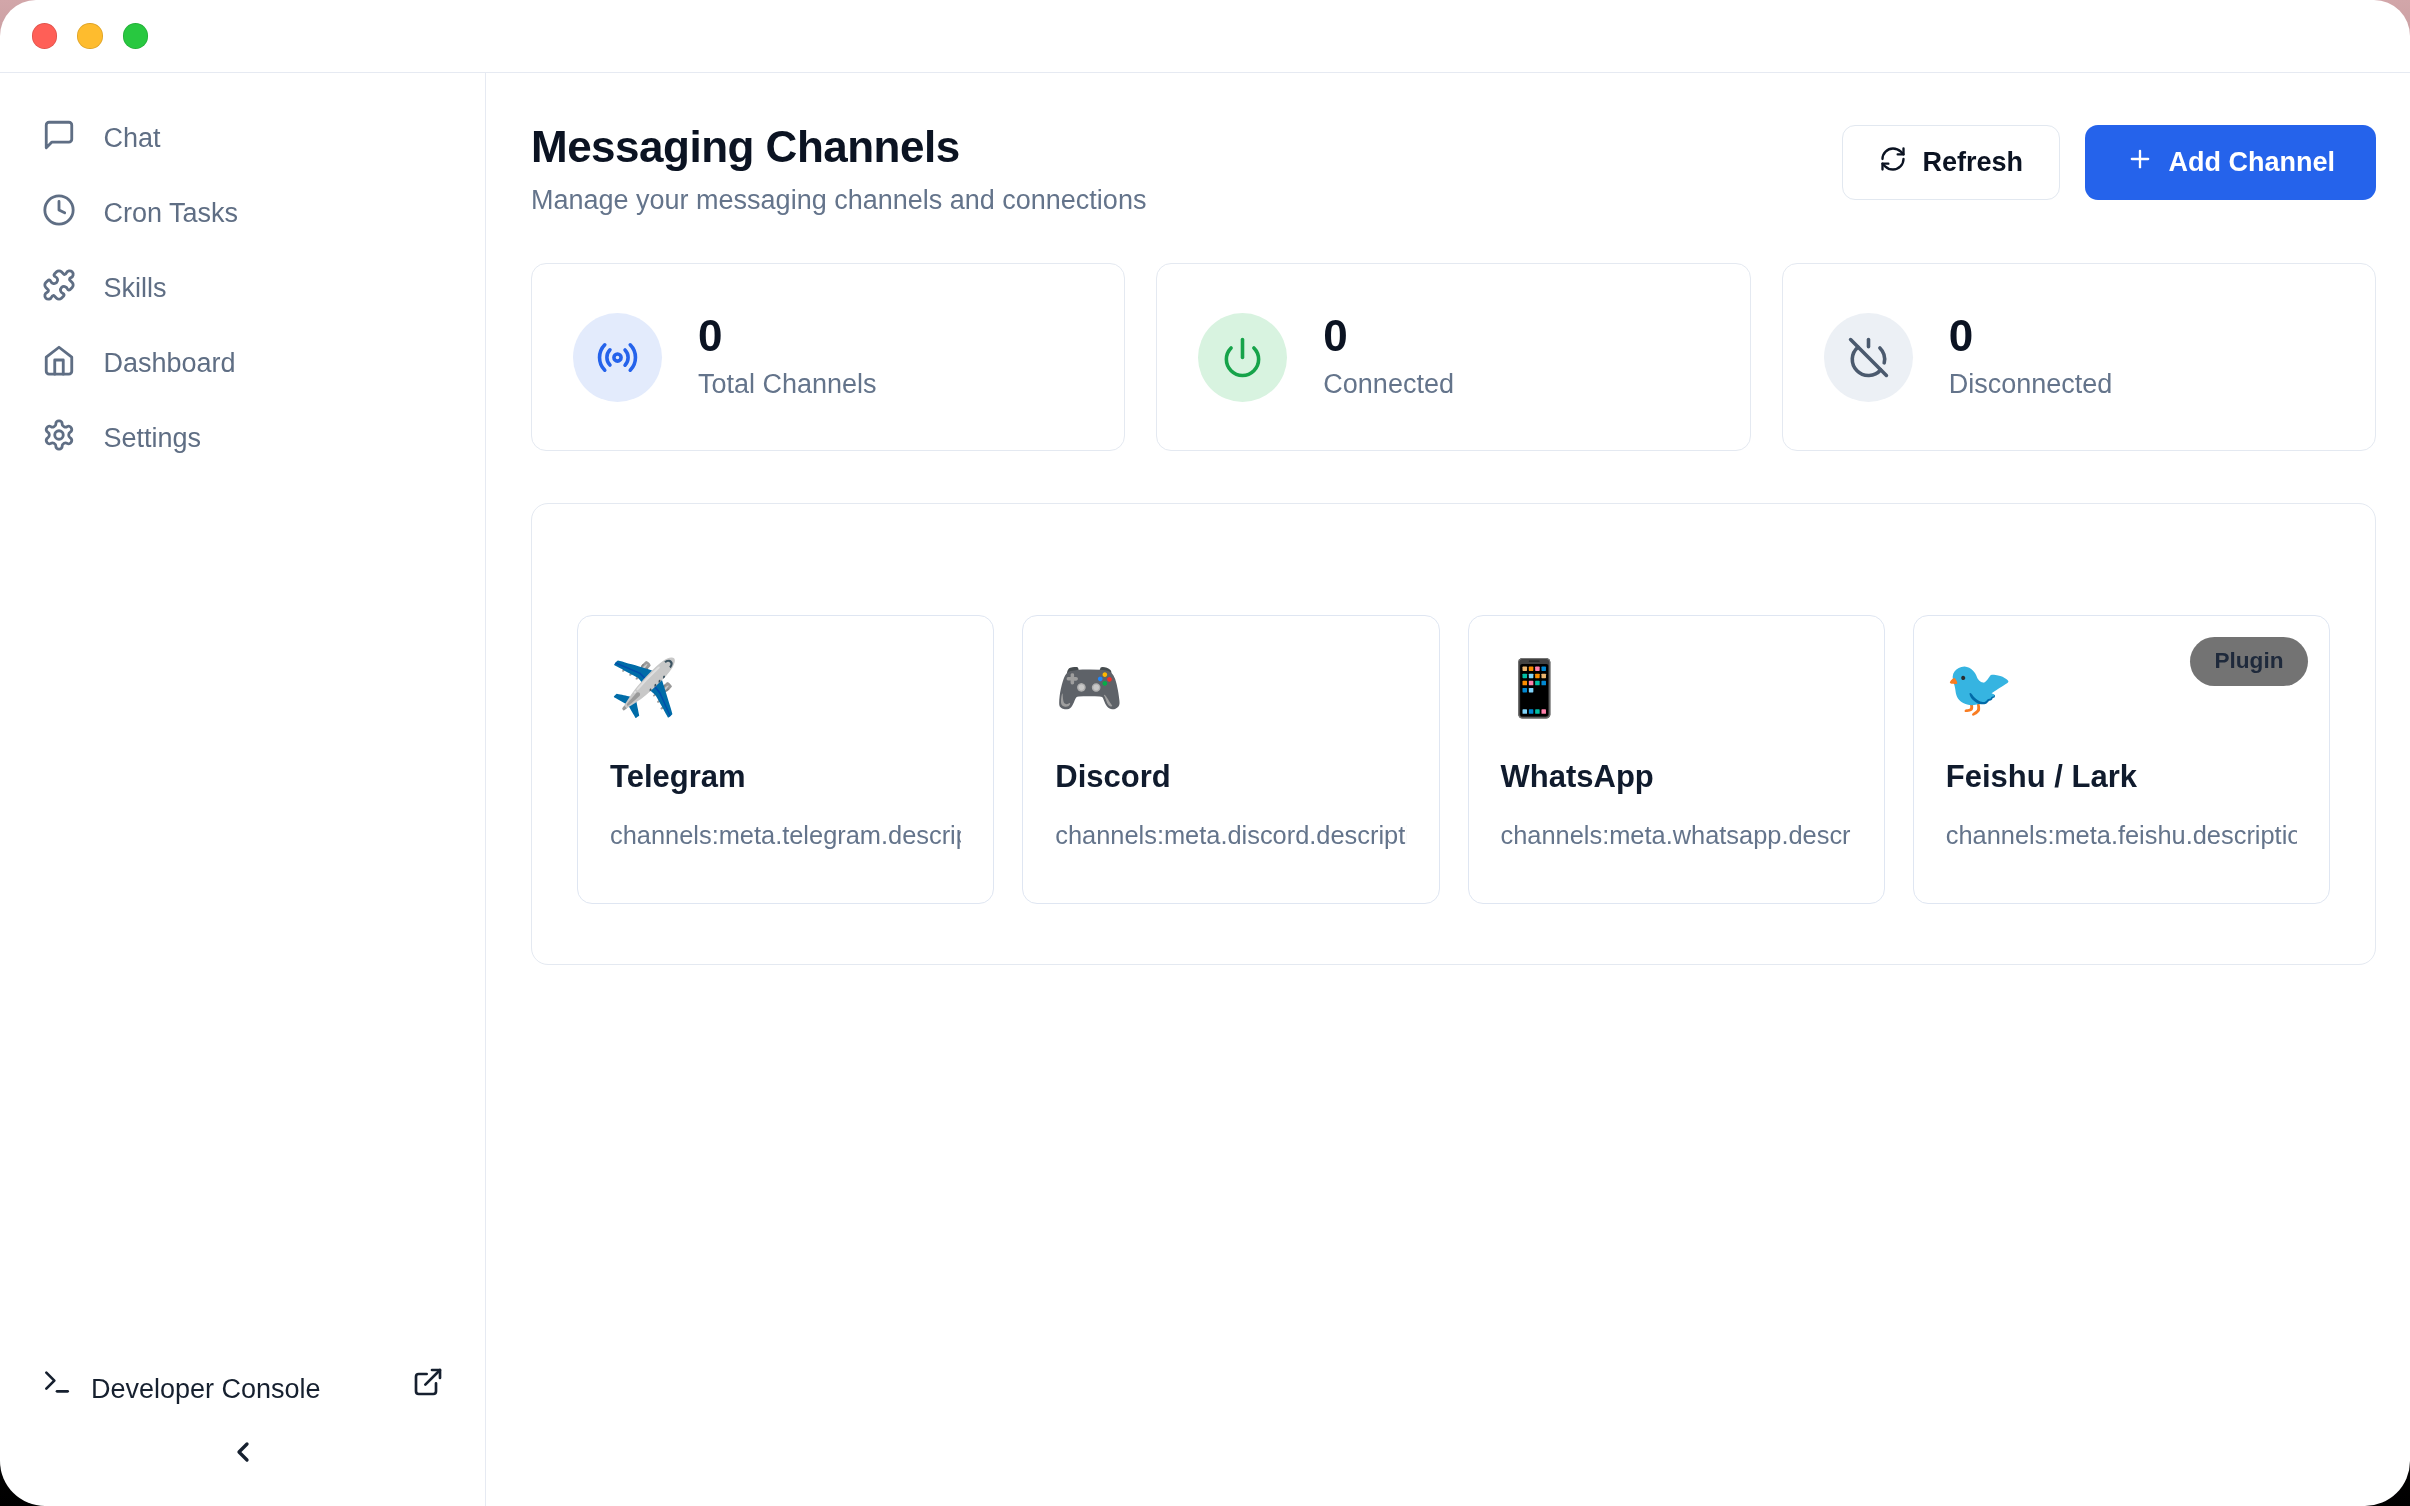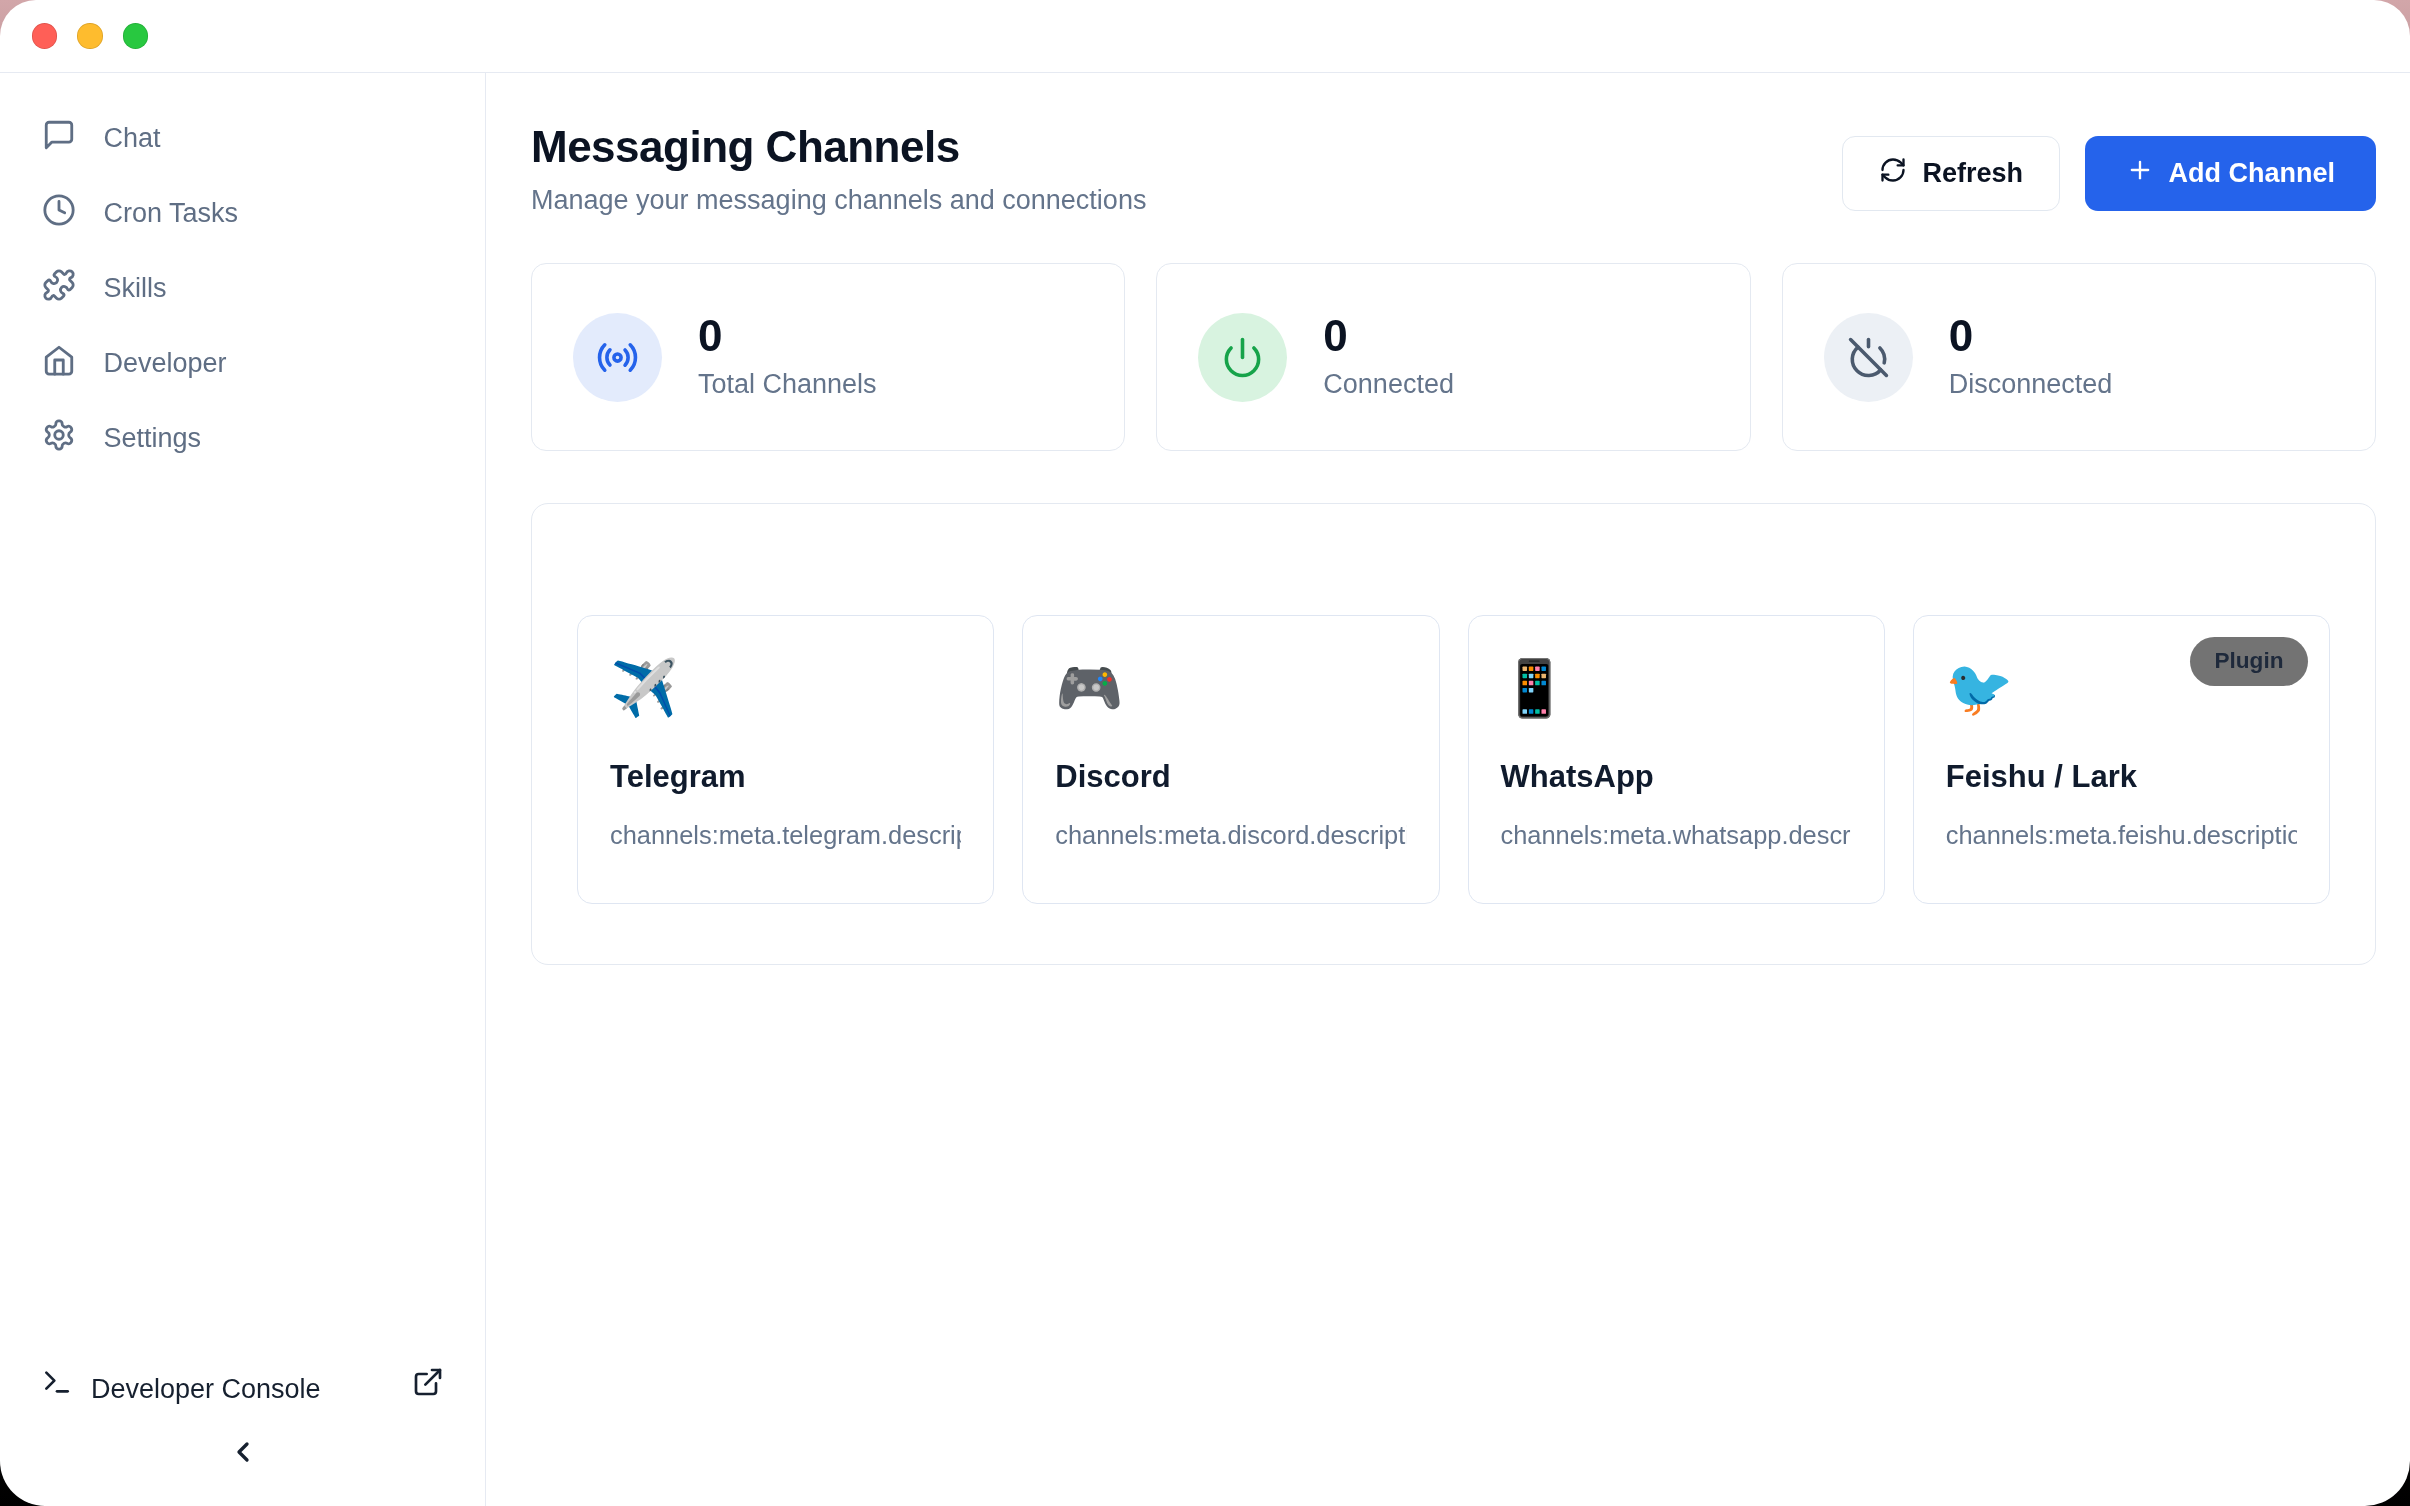--- a/index.html
+++ b/index.html
@@ -58,21 +58,21 @@
   .sidebar-footer svg { width:32px; height:32px; stroke:#16202f; }
   .footer-spacer { flex:1; }
   .collapse-row { height:79px; display:flex; align-items:center; justify-content:center; margin-bottom:13px; }
   .collapse-btn { width:56px; height:56px; display:flex; align-items:center; justify-content:center; cursor:pointer; }
   .collapse-btn svg { width:32px; height:32px; stroke:#16202f; }
   
   .main { flex:1; padding:49px 34px 0 45px; overflow:hidden; }
   .page-header { display:flex; justify-content:space-between; align-items:flex-start; }
   .page-title { font-size:44px; font-weight:800; color:#0b1322; letter-spacing:-0.5px; }
   .page-subtitle { font-size:27px; color:#64748b; margin-top:13px; }
-  .header-actions { display:flex; gap:24.5px; margin-top:14px; }
+  .header-actions { display:flex; gap:24.5px; margin-top:3px; }
   .btn {
     display:flex; align-items:center; gap:15px;
     height:75px; padding:0 36px;
     border-radius:13px; font-size:27px; font-weight:600;
     cursor:pointer; border:0.9px solid transparent;
   }
   .btn svg { width:28px; height:28px; }
   .btn-secondary { background:#fff; border-color:#e2e8f0; color:#0b1322; }
   .btn-secondary svg { stroke:#0b1322; }
   .btn-primary { background:#2563eb; color:#fff; padding:0 40px; }
@@ -171,21 +171,21 @@
         </div>
 
 
         <div class="nav-item">
           <span>
             <svg viewBox="0 0 24 24" fill="none" stroke-width="2" stroke-linecap="round" stroke-linejoin="round">
                 <path d="M3 10l9-7 9 7v10a2 2 0 0 1-2 2H5a2 2 0 0 1-2-2z"></path>
                 <path d="M9 22V12h6v10"></path>
               </svg>
           </span>
-          <span>Developer</span>
+          <span>Dashboard</span>
         </div>
 
         <div class="nav-item">
           <span>
             <svg viewBox="0 0 24 24" fill="none" stroke-width="2" stroke-linecap="round" stroke-linejoin="round">
                 <path d="M12.22 2h-.44a2 2 0 0 0-2 2v.18a2 2 0 0 1-1 1.73l-.43.25a2 2 0 0 1-2 0l-.15-.08a2 2 0 0 0-2.73.73l-.22.38a2 2 0 0 0 .73 2.73l.15.1a2 2 0 0 1 1 1.72v.51a2 2 0 0 1-1 1.74l-.15.09a2 2 0 0 0-.73 2.73l.22.38a2 2 0 0 0 2.73.73l.15-.08a2 2 0 0 1 2 0l.43.25a2 2 0 0 1 1 1.73V20a2 2 0 0 0 2 2h.44a2 2 0 0 0 2-2v-.18a2 2 0 0 1 1-1.73l.43-.25a2 2 0 0 1 2 0l.15.08a2 2 0 0 0 2.73-.73l.22-.39a2 2 0 0 0-.73-2.73l-.15-.08a2 2 0 0 1-1-1.74v-.5a2 2 0 0 1 1-1.74l.15-.09a2 2 0 0 0 .73-2.73l-.22-.38a2 2 0 0 0-2.73-.73l-.15.08a2 2 0 0 1-2 0l-.43-.25a2 2 0 0 1-1-1.73V4a2 2 0 0 0-2-2z"></path>
                 <circle cx="12" cy="12" r="3"></circle>
               </svg>
           </span>
           <span>Settings</span>

